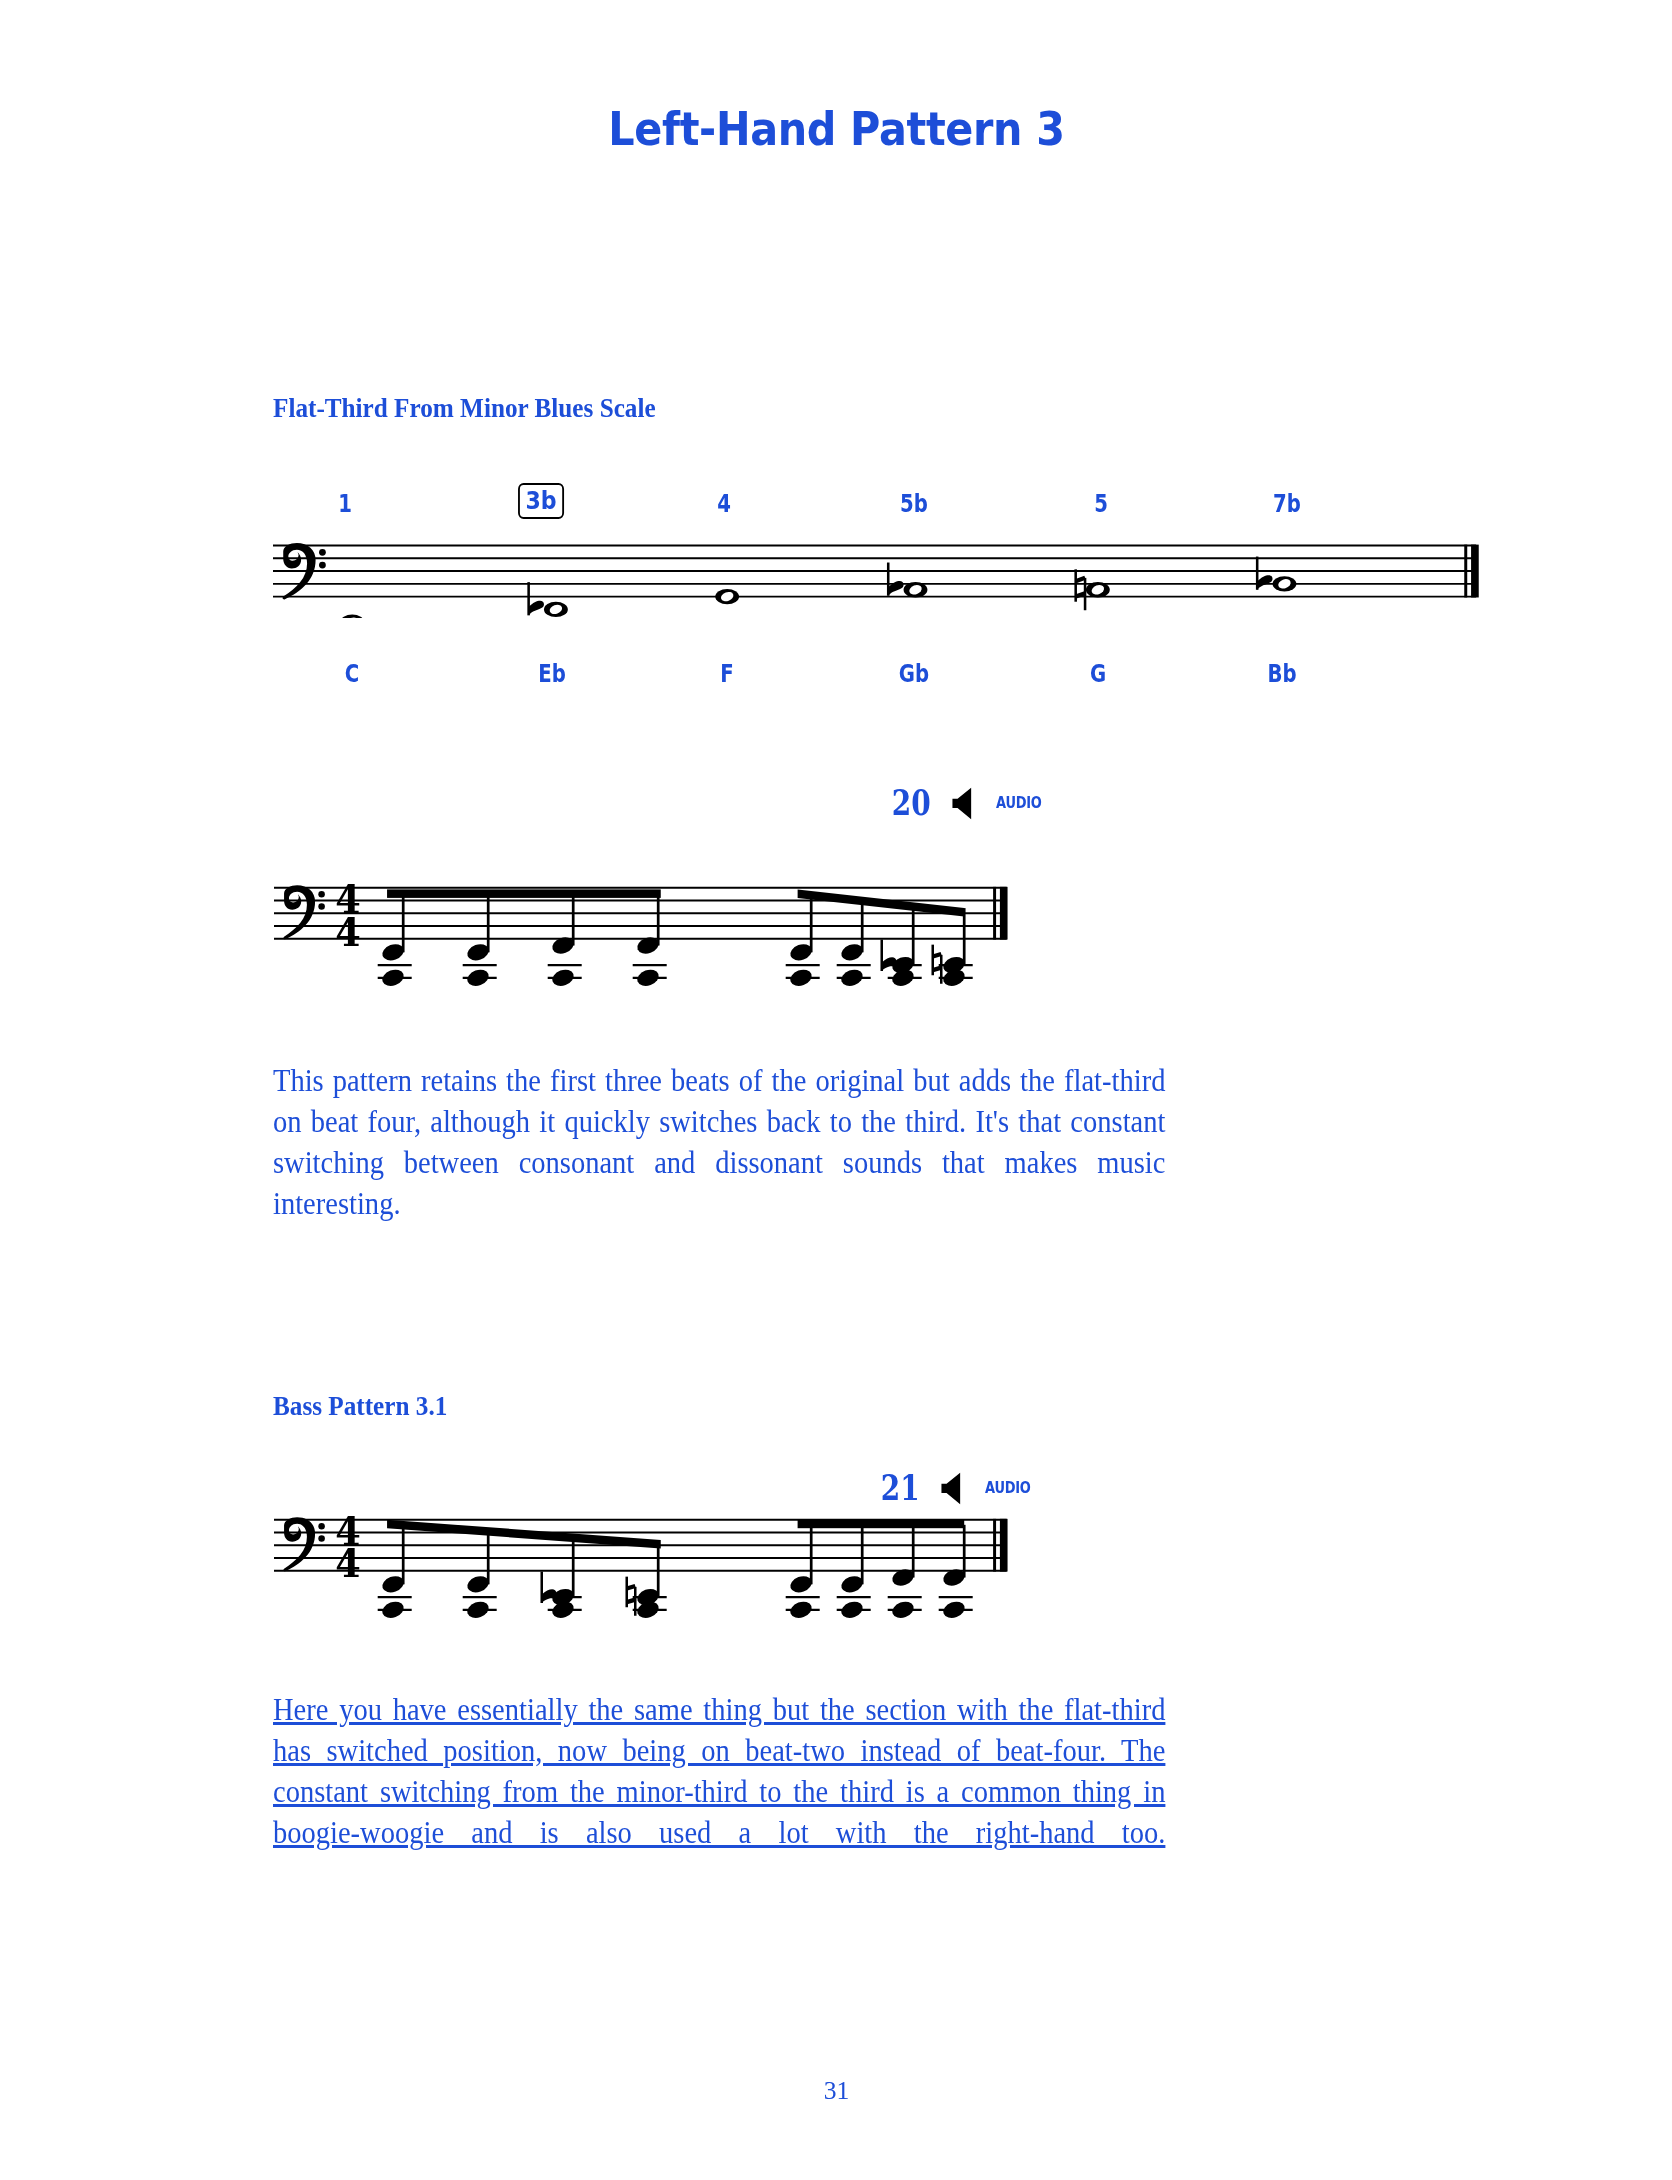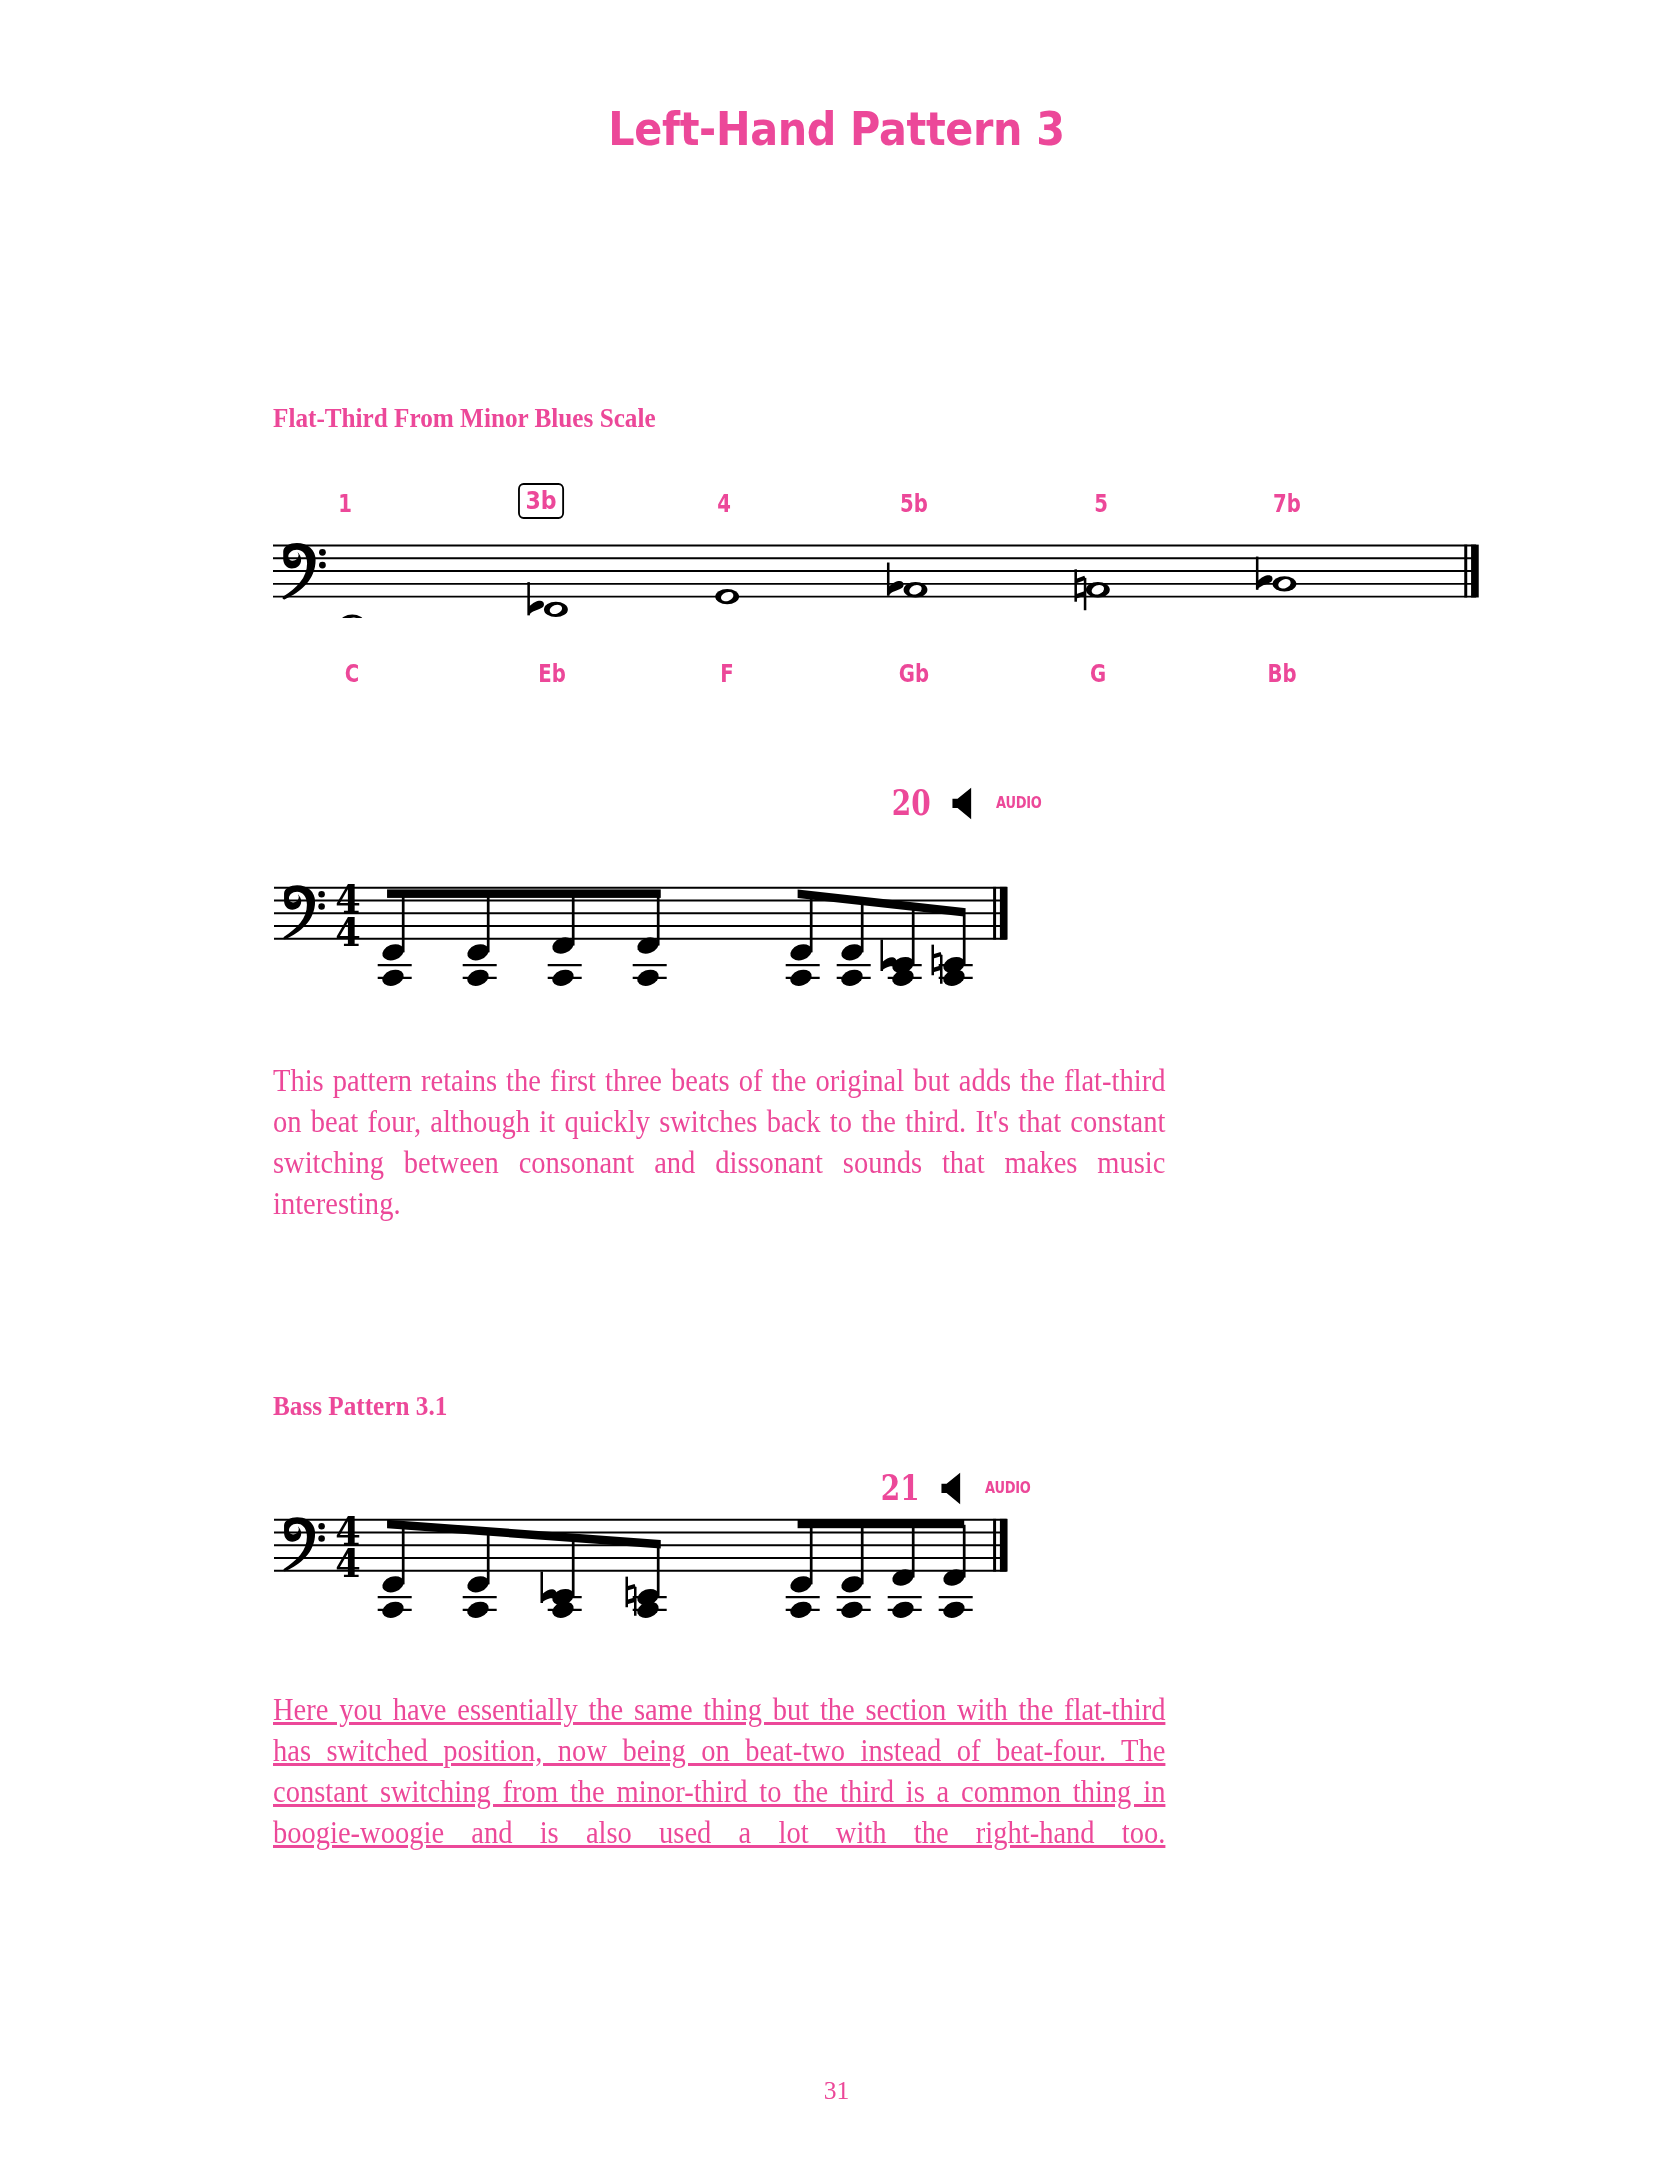--- a/index.html
+++ b/index.html
@@ -6,21 +6,21 @@
     margin: 0;
     padding: 0;
     background: #ffffff;
   }
   .page {
     position: relative;
     width: 1673px;
     height: 2181px;
     background: #ffffff;
     font-family: "Liberation Serif", serif;
-    color: #ec4899;
+    color: #1d4ed8;
     overflow: hidden;
   }
 
   
   .page-title {
     position: absolute;
     left: 0;
     top: 101px;
     width: 1673px;
     text-align: center;
@@ -114,21 +114,21 @@
   }
 </style>
 </head>
 <body>
 
 <div class="page">
 
   <div class="page-title">Left-Hand Pattern 3</div>
 
 
-  <div class="col" style="top:402px;font-family:Liberation Serif, serif;">
+  <div class="col" style="top:392px;font-family:Liberation Serif, serif;">
     <h2 class="sub">Flat-Third From Minor Blues Scale</h2>
   </div>
 
   <div class="system" style="left:273px; top:490px;">
 
     <div class="deg-label" style="left:72px; top:0px;">1</div>
     <div class="deg-label deg-boxed" style="left:268px; top:-6.8px;">3b</div>
     <div class="deg-label" style="left:451px; top:0px;">4</div>
     <div class="deg-label" style="left:641px; top:0px;">5b</div>
     <div class="deg-label" style="left:828px; top:0px;">5</div>

